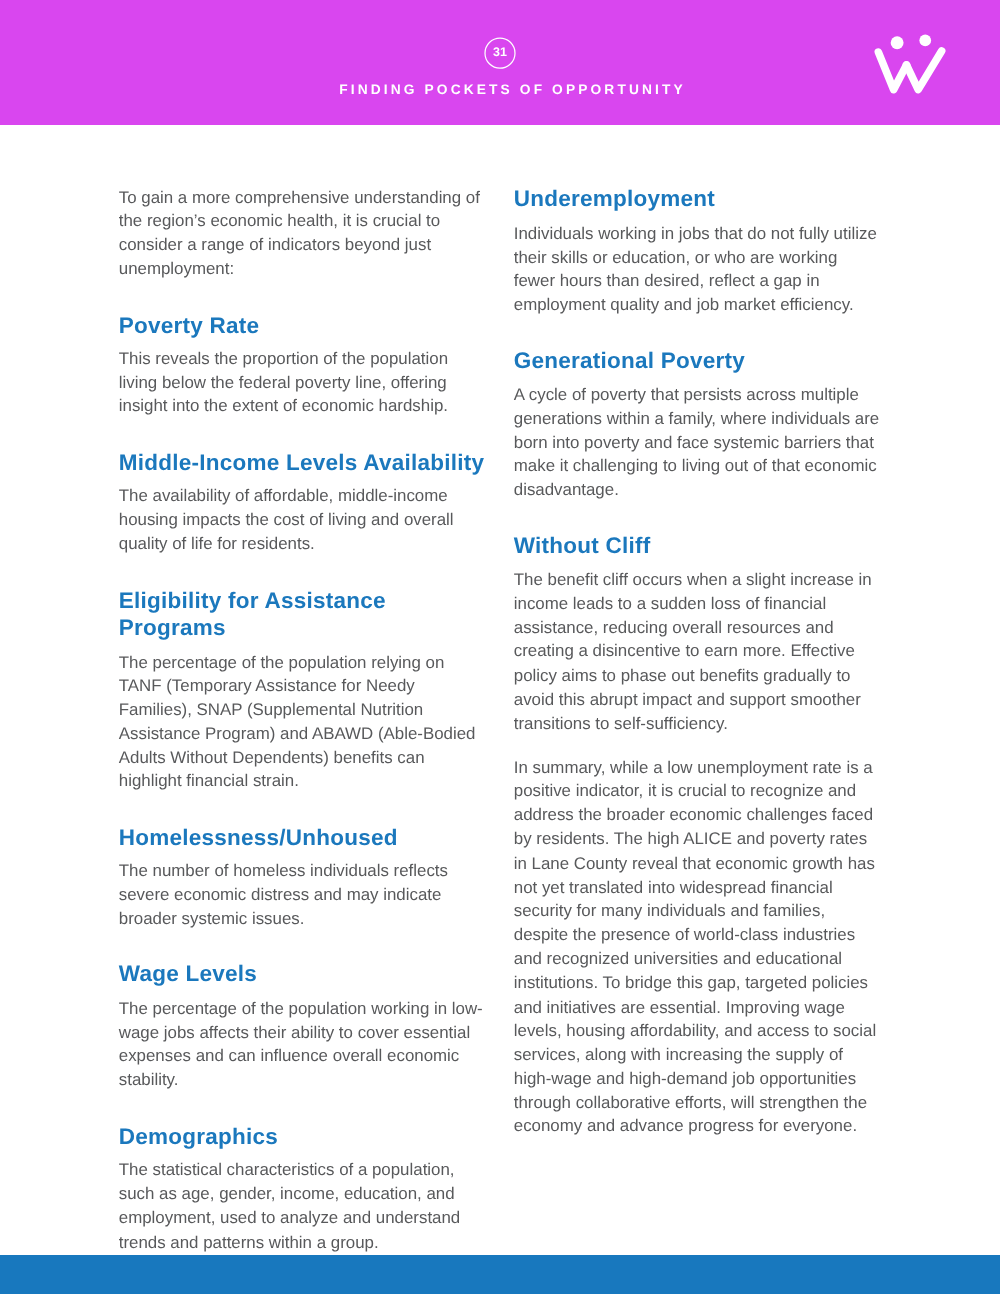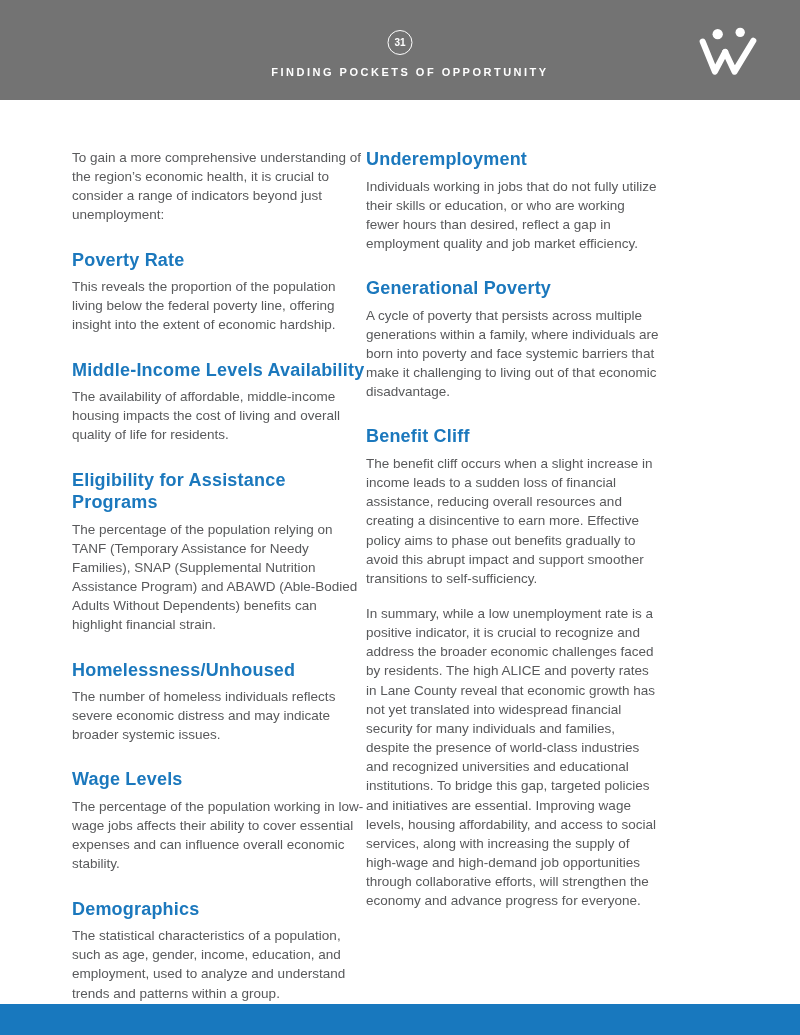--- a/index.html
+++ b/index.html
@@ -13,21 +13,21 @@
     margin: 0 auto;
     background: #ffffff;
     overflow: hidden;
   }
 
   
   .header-band {
     position: relative;
     width: 100%;
     height: 100px;
-    background: #737373;
+    background: #d946ef;
   }
   .page-number-circle {
     position: absolute;
     left: 50%;
     top: 30px;
     transform: translateX(-50%);
     width: 25px;
     height: 25px;
     border: 1.5px solid #ffffff;
     border-radius: 50%;
@@ -65,21 +65,22 @@
     left: 0;
     bottom: 0;
     width: 100%;
     height: 31px;
     background: #1878be;
   }
 
   
   .content {
     display: flex;
-    padding: 48px 95px 0 72px;
+    padding: 48px 95px 0 95px;
+    gap: 22px;
   }
   .col {
     width: 294px;
     flex: 0 0 294px;
     color: #58595b;
   }
   .para {
     font-size: 13.5px;
     line-height: 1.42;
     color: #58595b;
@@ -158,21 +159,21 @@
         <div class="section-heading">Underemployment</div>
         <p class="para">Individuals working in jobs that do not fully utilize their skills or education, or who are working fewer hours than desired, reflect a gap in employment quality and job market efficiency.</p>
       </div>
 
       <div class="section">
         <div class="section-heading">Generational Poverty</div>
         <p class="para">A cycle of poverty that persists across multiple generations within a family, where individuals are born into poverty and face systemic barriers that make it challenging to living out of that economic disadvantage.</p>
       </div>
 
       <div class="section">
-        <div class="section-heading">Benefit Cliff</div>
+        <div class="section-heading">Without Cliff</div>
         <p class="para">The benefit cliff occurs when a slight increase in income leads to a sudden loss of financial assistance, reducing overall resources and creating a disincentive to earn more. Effective policy aims to phase out benefits gradually to avoid this abrupt impact and support smoother transitions to self-sufficiency.</p>
       </div>
 
       <p class="para closing">In summary, while a low unemployment rate is a positive indicator, it is crucial to recognize and address the broader economic challenges faced by residents. The high ALICE and poverty rates in Lane County reveal that economic growth has not yet translated into widespread financial security for many individuals and families, despite the presence of world-class industries and recognized universities and educational institutions. To bridge this gap, targeted policies and initiatives are essential. Improving wage levels, housing affordability, and access to social services, along with increasing the supply of high-wage and high-demand job opportunities through collaborative efforts, will strengthen the economy and advance progress for everyone.</p>
     </div>
 
   </div>
 
   <div class="footer-band"></div>
 

